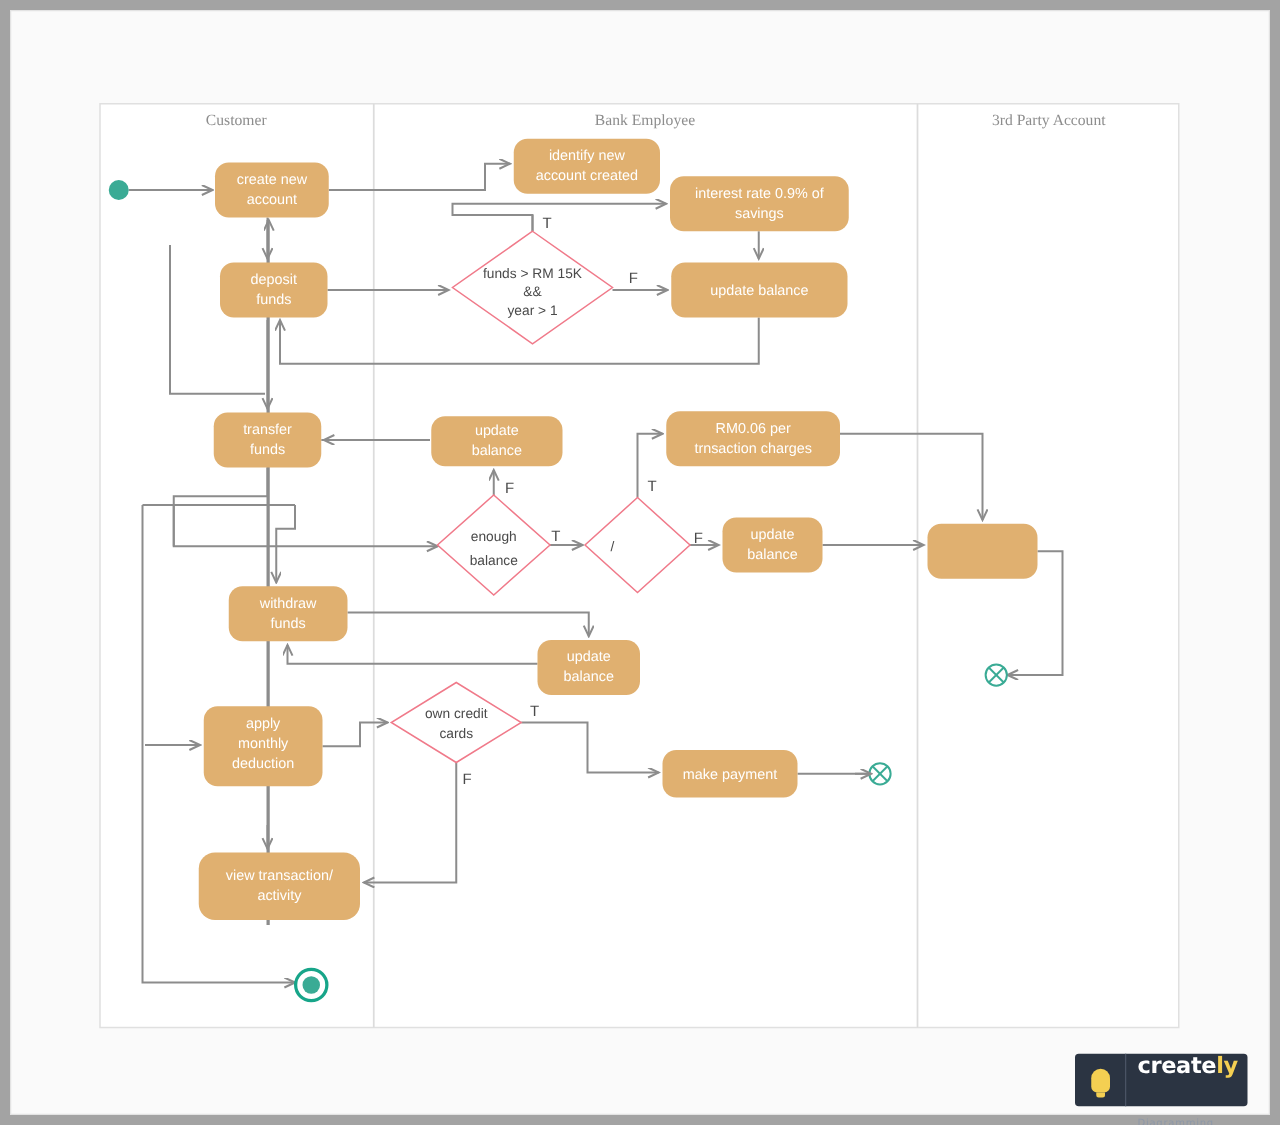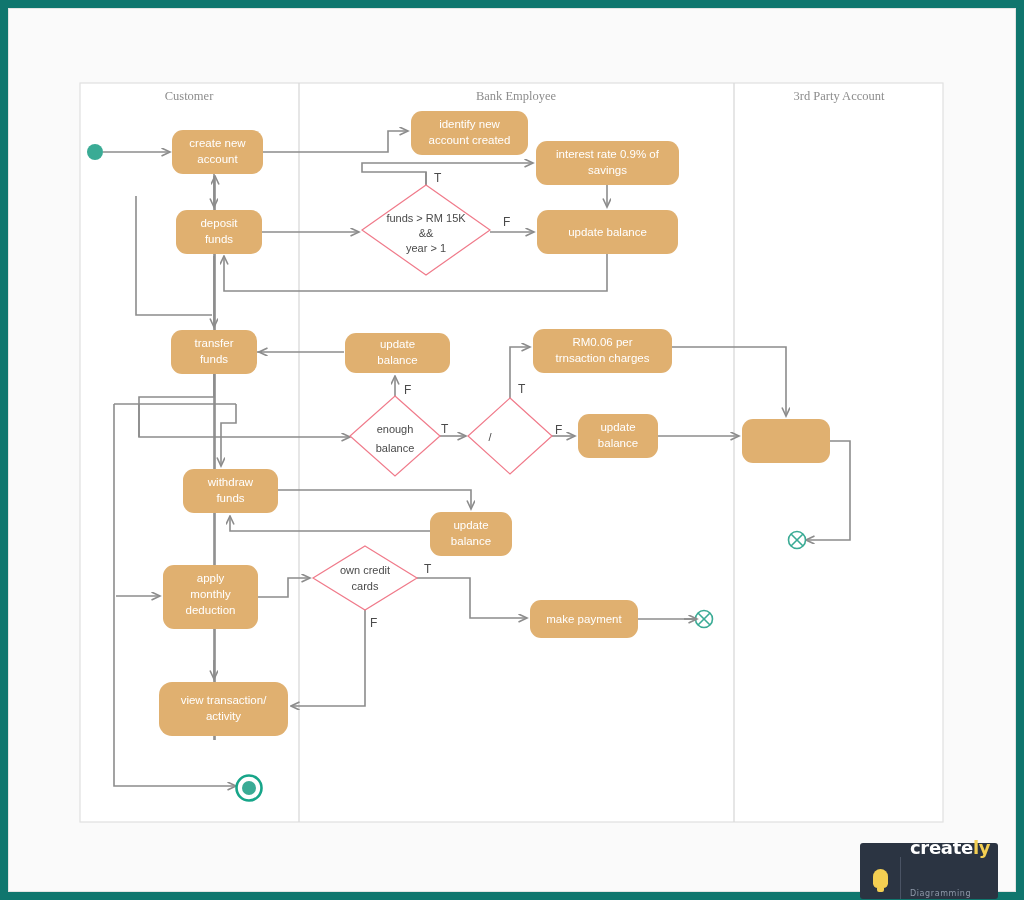--- a/index.html
+++ b/index.html
@@ -6,21 +6,21 @@
   html,body{margin:0;padding:0;}
   body{
     width:1024px;height:900px;
     background:#efefef;
     font-family:"Liberation Sans", sans-serif;
     overflow:hidden;
   }
   #page{
     position:relative;
     width:1024px;height:900px;
-    background:#0f766e;
+    background:#a3a3a3;
   }
   #canvas-sheet{
     position:absolute;
     left:8px; top:8px;
     width:1008px; height:884px;
     background:#fafafa;
     border:1px solid #e3e3e3;
     box-sizing:border-box;
   }
   #diagram-svg{
@@ -52,25 +52,25 @@
   }
   .flowline{ stroke:#8c8c8c; stroke-width:1.6; fill:none; }
   .lane-div{ stroke:#dcdcdc; stroke-width:1.4; }
   .node-shape{ fill:#e0b070; }
   .decision-shape{ fill:#ffffff; stroke:#f07a8a; stroke-width:1.2; }
 
   
   #creately-badge{
     position:absolute;
     left:860px; top:843px;
-    width:138px; height:56px;
+    width:138px; height:42px;
     background:#2b3442;
     border-radius:3px;
     display:flex;
-    align-items:flex-end;
+    align-items:flex-start;
     box-sizing:border-box;
   }
   #creately-bulb-cell{
     width:40px;height:42px;
     display:flex;align-items:center;justify-content:center;
     border-right:1px solid #4a5364;
     flex:0 0 40px;
   }
   .bulb{
     width:15px;height:19px;

